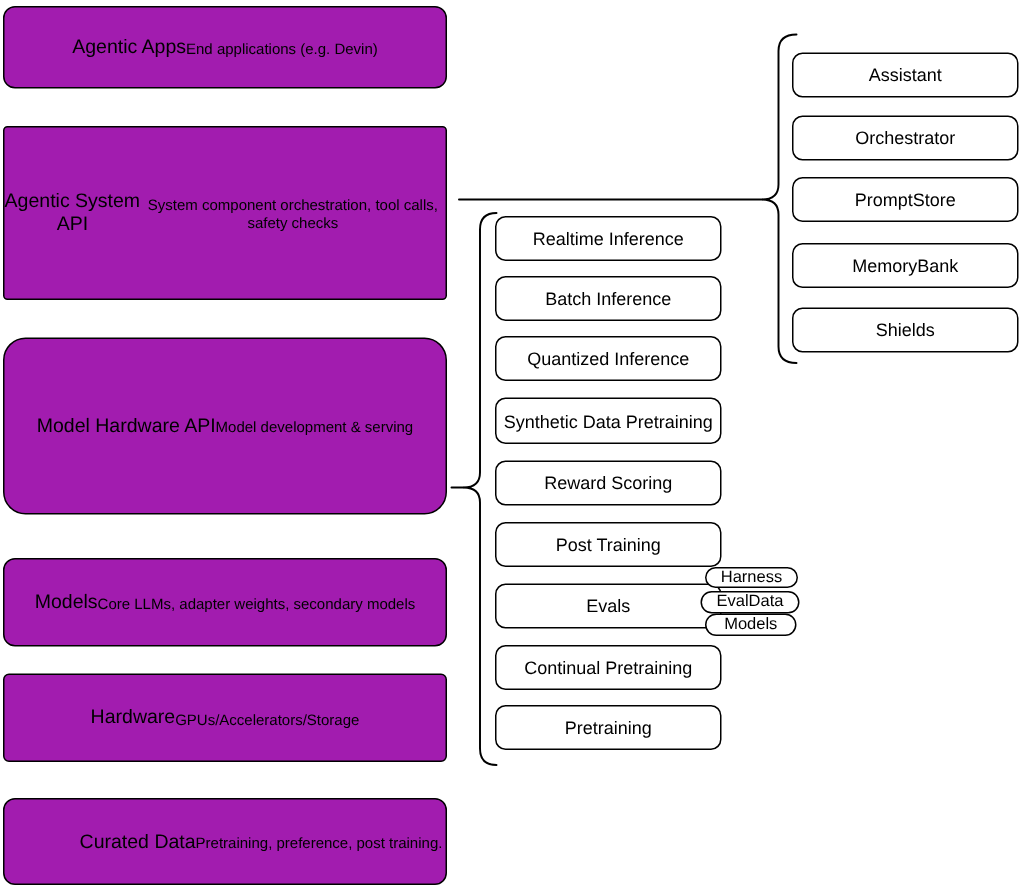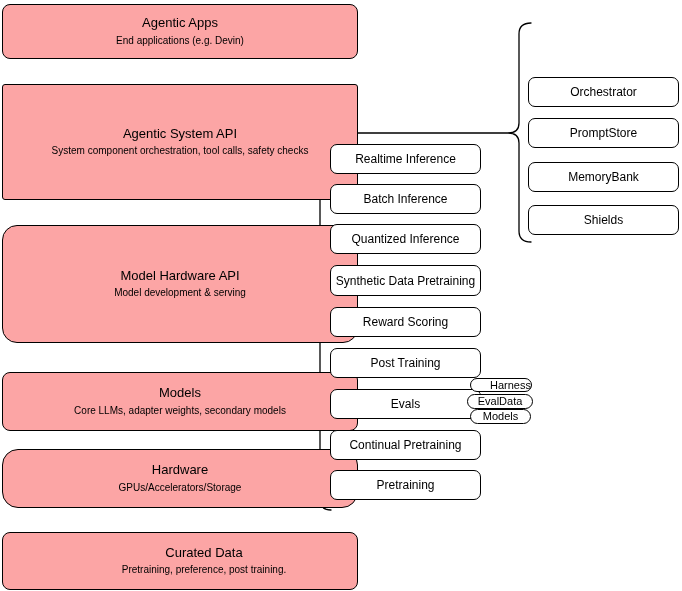--- a/index.html
+++ b/index.html
@@ -2,23 +2,23 @@
 <html><head>
 <meta charset="utf-8">
 <style>
   html,body{margin:0;padding:0;background:#ffffff;}
   .canvas{
     position:relative;width:682px;height:591px;background:#ffffff;
     font-family:"Liberation Sans",sans-serif;color:#000000;overflow:hidden;
   }
   .overlay{position:absolute;left:0;top:0;width:682px;height:591px;z-index:1;}
   .box{
-    position:absolute;left:2px;width:356px;box-sizing:border-box;
-    border:1.3px solid #000;background:#fca5a5;
-    display:flex;flex-direction:column;align-items:center;justify-content:center;
+    position:absolute;left:2px;width:296px;box-sizing:border-box;
+    border:1.3px solid #000;background:#a21caf;
+    display:flex;flex-direction:row;align-items:center;justify-content:center;
     text-align:center;z-index:2;
   }
   .box .title{font-size:13px;line-height:1.15;}
   .box .subtitle{font-size:10px;line-height:1.2;margin-top:4px;}
   .node{
     position:absolute;left:330px;width:151px;height:30px;box-sizing:border-box;
     border:1.3px solid #000;border-radius:7px;background:#fff;
     display:flex;align-items:center;justify-content:center;
     font-size:12px;text-align:center;z-index:2;
   }
@@ -59,21 +59,21 @@
   <div class="box" style="top:225px;height:118px;border-radius:15px;">
     <div class="title">Model Hardware API</div>
     <div class="subtitle">Model development &amp; serving</div>
   </div>
 
   <div class="box" style="top:372px;height:59px;border-radius:8px;text-align:right;">
     <div class="title">Models</div>
     <div class="subtitle">Core LLMs, adapter weights, secondary models</div>
   </div>
 
-  <div class="box" style="top:449px;height:59px;border-radius:16px;">
+  <div class="box" style="top:449px;height:59px;border-radius:4px;">
     <div class="title">Hardware</div>
     <div class="subtitle">GPUs/Accelerators/Storage</div>
   </div>
 
   <div class="box" style="top:532px;height:58px;border-radius:8px;padding-left:48px;">
     <div class="title">Curated Data</div>
     <div class="subtitle">Pretraining, preference, post training.</div>
   </div>
 
   <div class="node" style="top:144px;">
@@ -97,30 +97,33 @@
   <div class="node" style="top:389px;">
     <span>Evals</span>
   </div>
   <div class="node" style="top:430px;">
     <span>Continual Pretraining</span>
   </div>
   <div class="node" style="top:470px;">
     <span>Pretraining</span>
   </div>
 
-  <div class="pill" style="left:470px;top:378px;width:62px;height:14px;justify-content:flex-end;">
+  <div class="pill" style="left:470px;top:378px;width:62px;height:14px;">
     <span>Harness</span>
   </div>
   <div class="pill" style="left:467px;top:394px;width:66px;height:15px;">
     <span>EvalData</span>
   </div>
   <div class="pill" style="left:470px;top:409px;width:61px;height:15px;">
     <span>Models</span>
   </div>
 
+  <div class="node rnode" style="top:35px;">
+    <span>Assistant</span>
+  </div>
   <div class="node rnode" style="top:77px;">
     <span>Orchestrator</span>
   </div>
   <div class="node rnode" style="top:118px;">
     <span>PromptStore</span>
   </div>
   <div class="node rnode" style="top:162px;">
     <span>MemoryBank</span>
   </div>
   <div class="node rnode" style="top:205px;">

